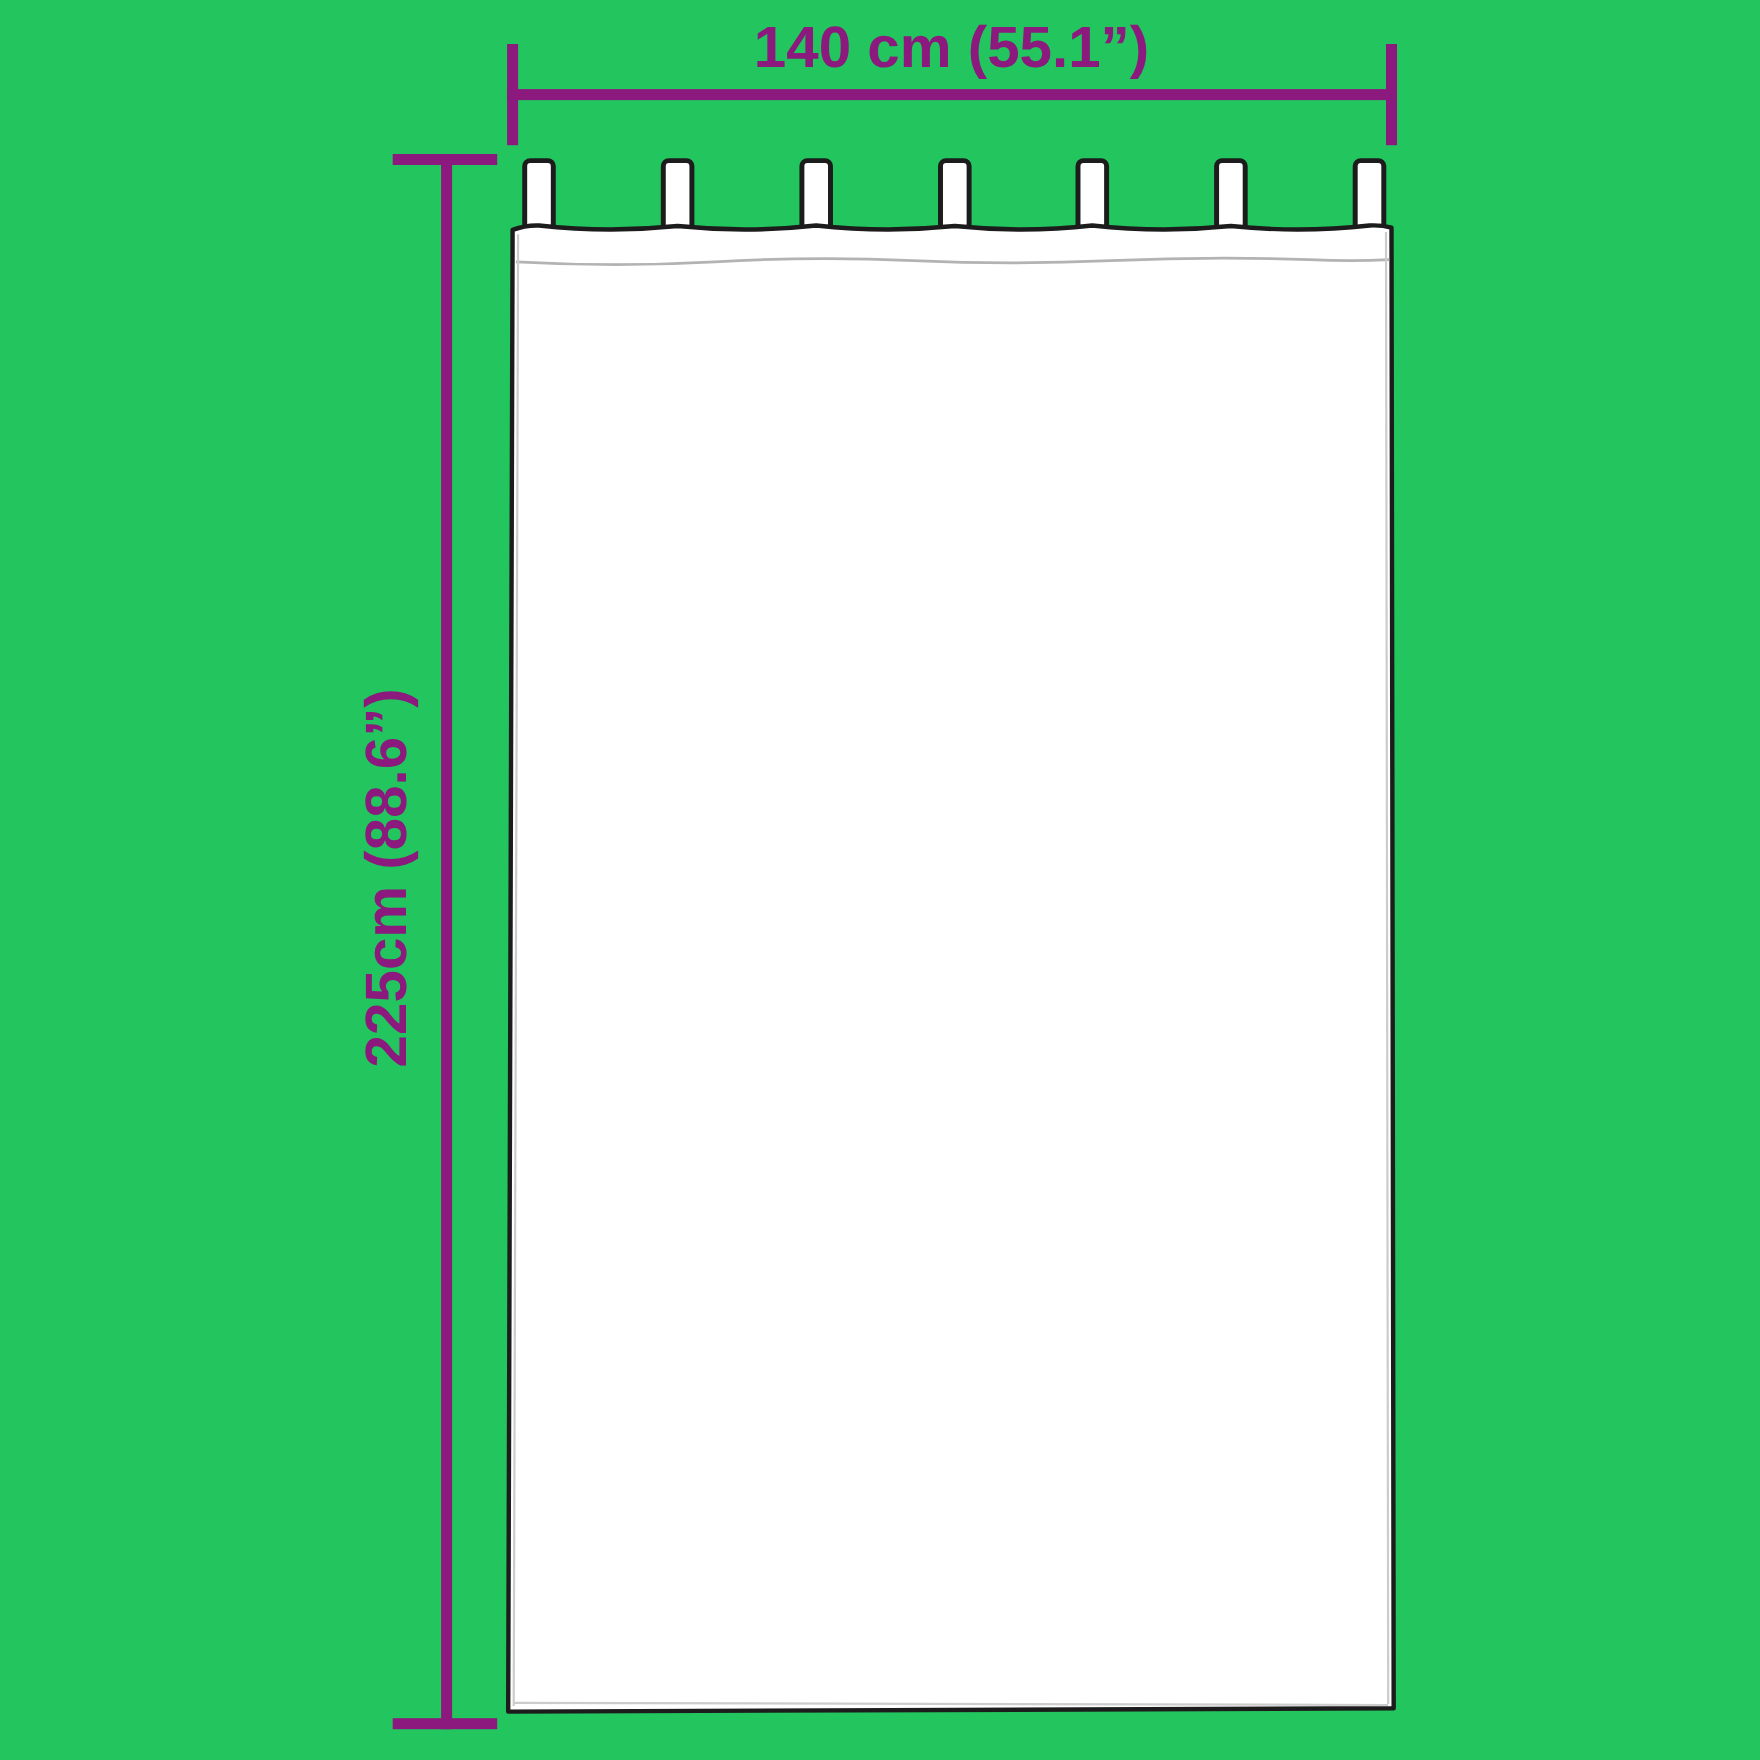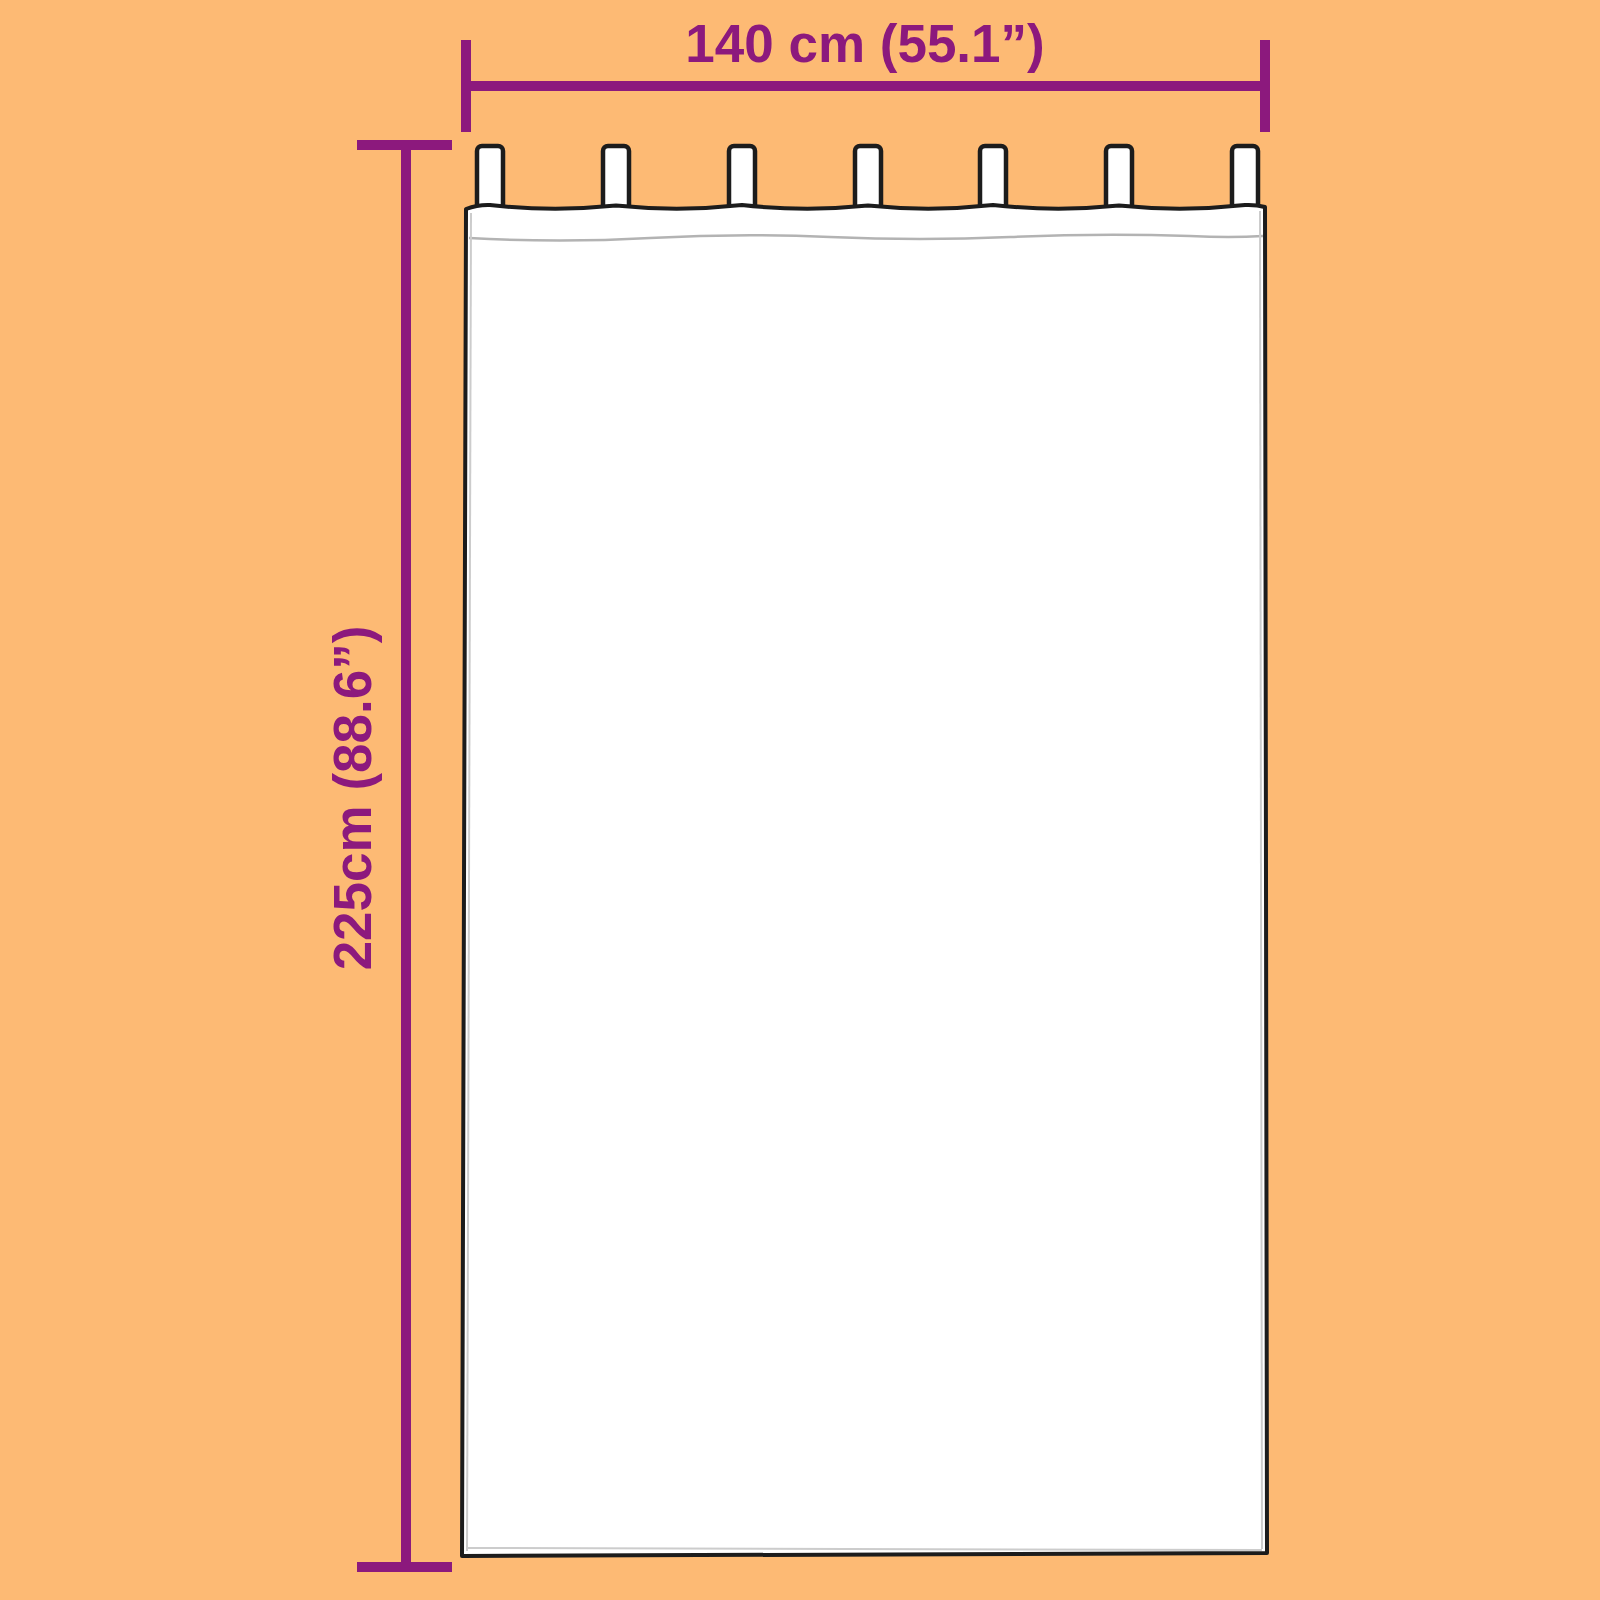--- a/index.html
+++ b/index.html
@@ -4,21 +4,21 @@
 <style>
   :root{
     --accent:#8C197D;
     --outline:#1c1c1c;
     --seam:#b3b3b3;
   }
   html,body{margin:0;padding:0;background:#fff;}
   .stage{
     position:relative;
     width:1600px;height:1600px;
-    background:#fdba74;
+    background:#22c55e;
     overflow:hidden;
     font-family:"Liberation Sans", sans-serif;
   }
   .dim{position:absolute;background:var(--accent);}
   .dim-label{
     position:absolute;
     color:var(--accent);
     font-weight:700;
     font-size:53px;
     line-height:1;

